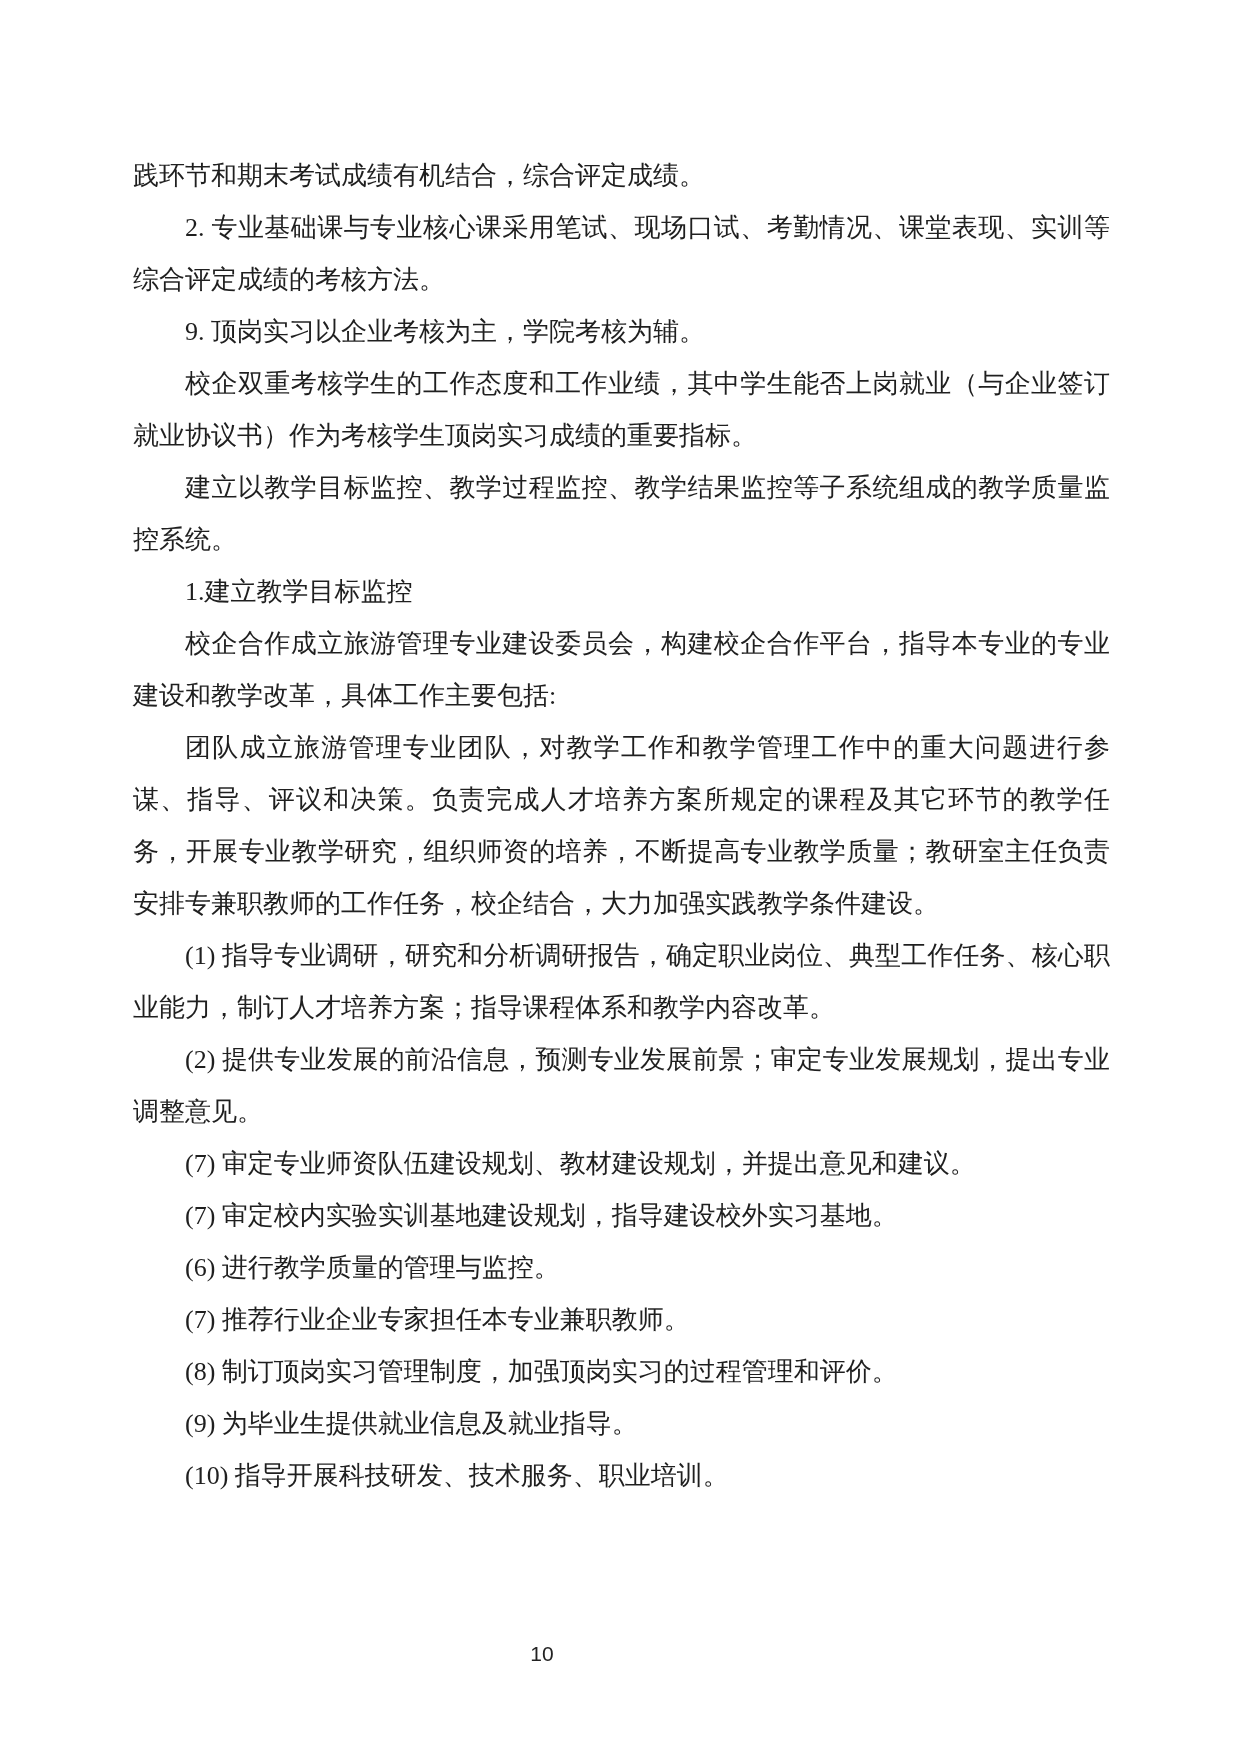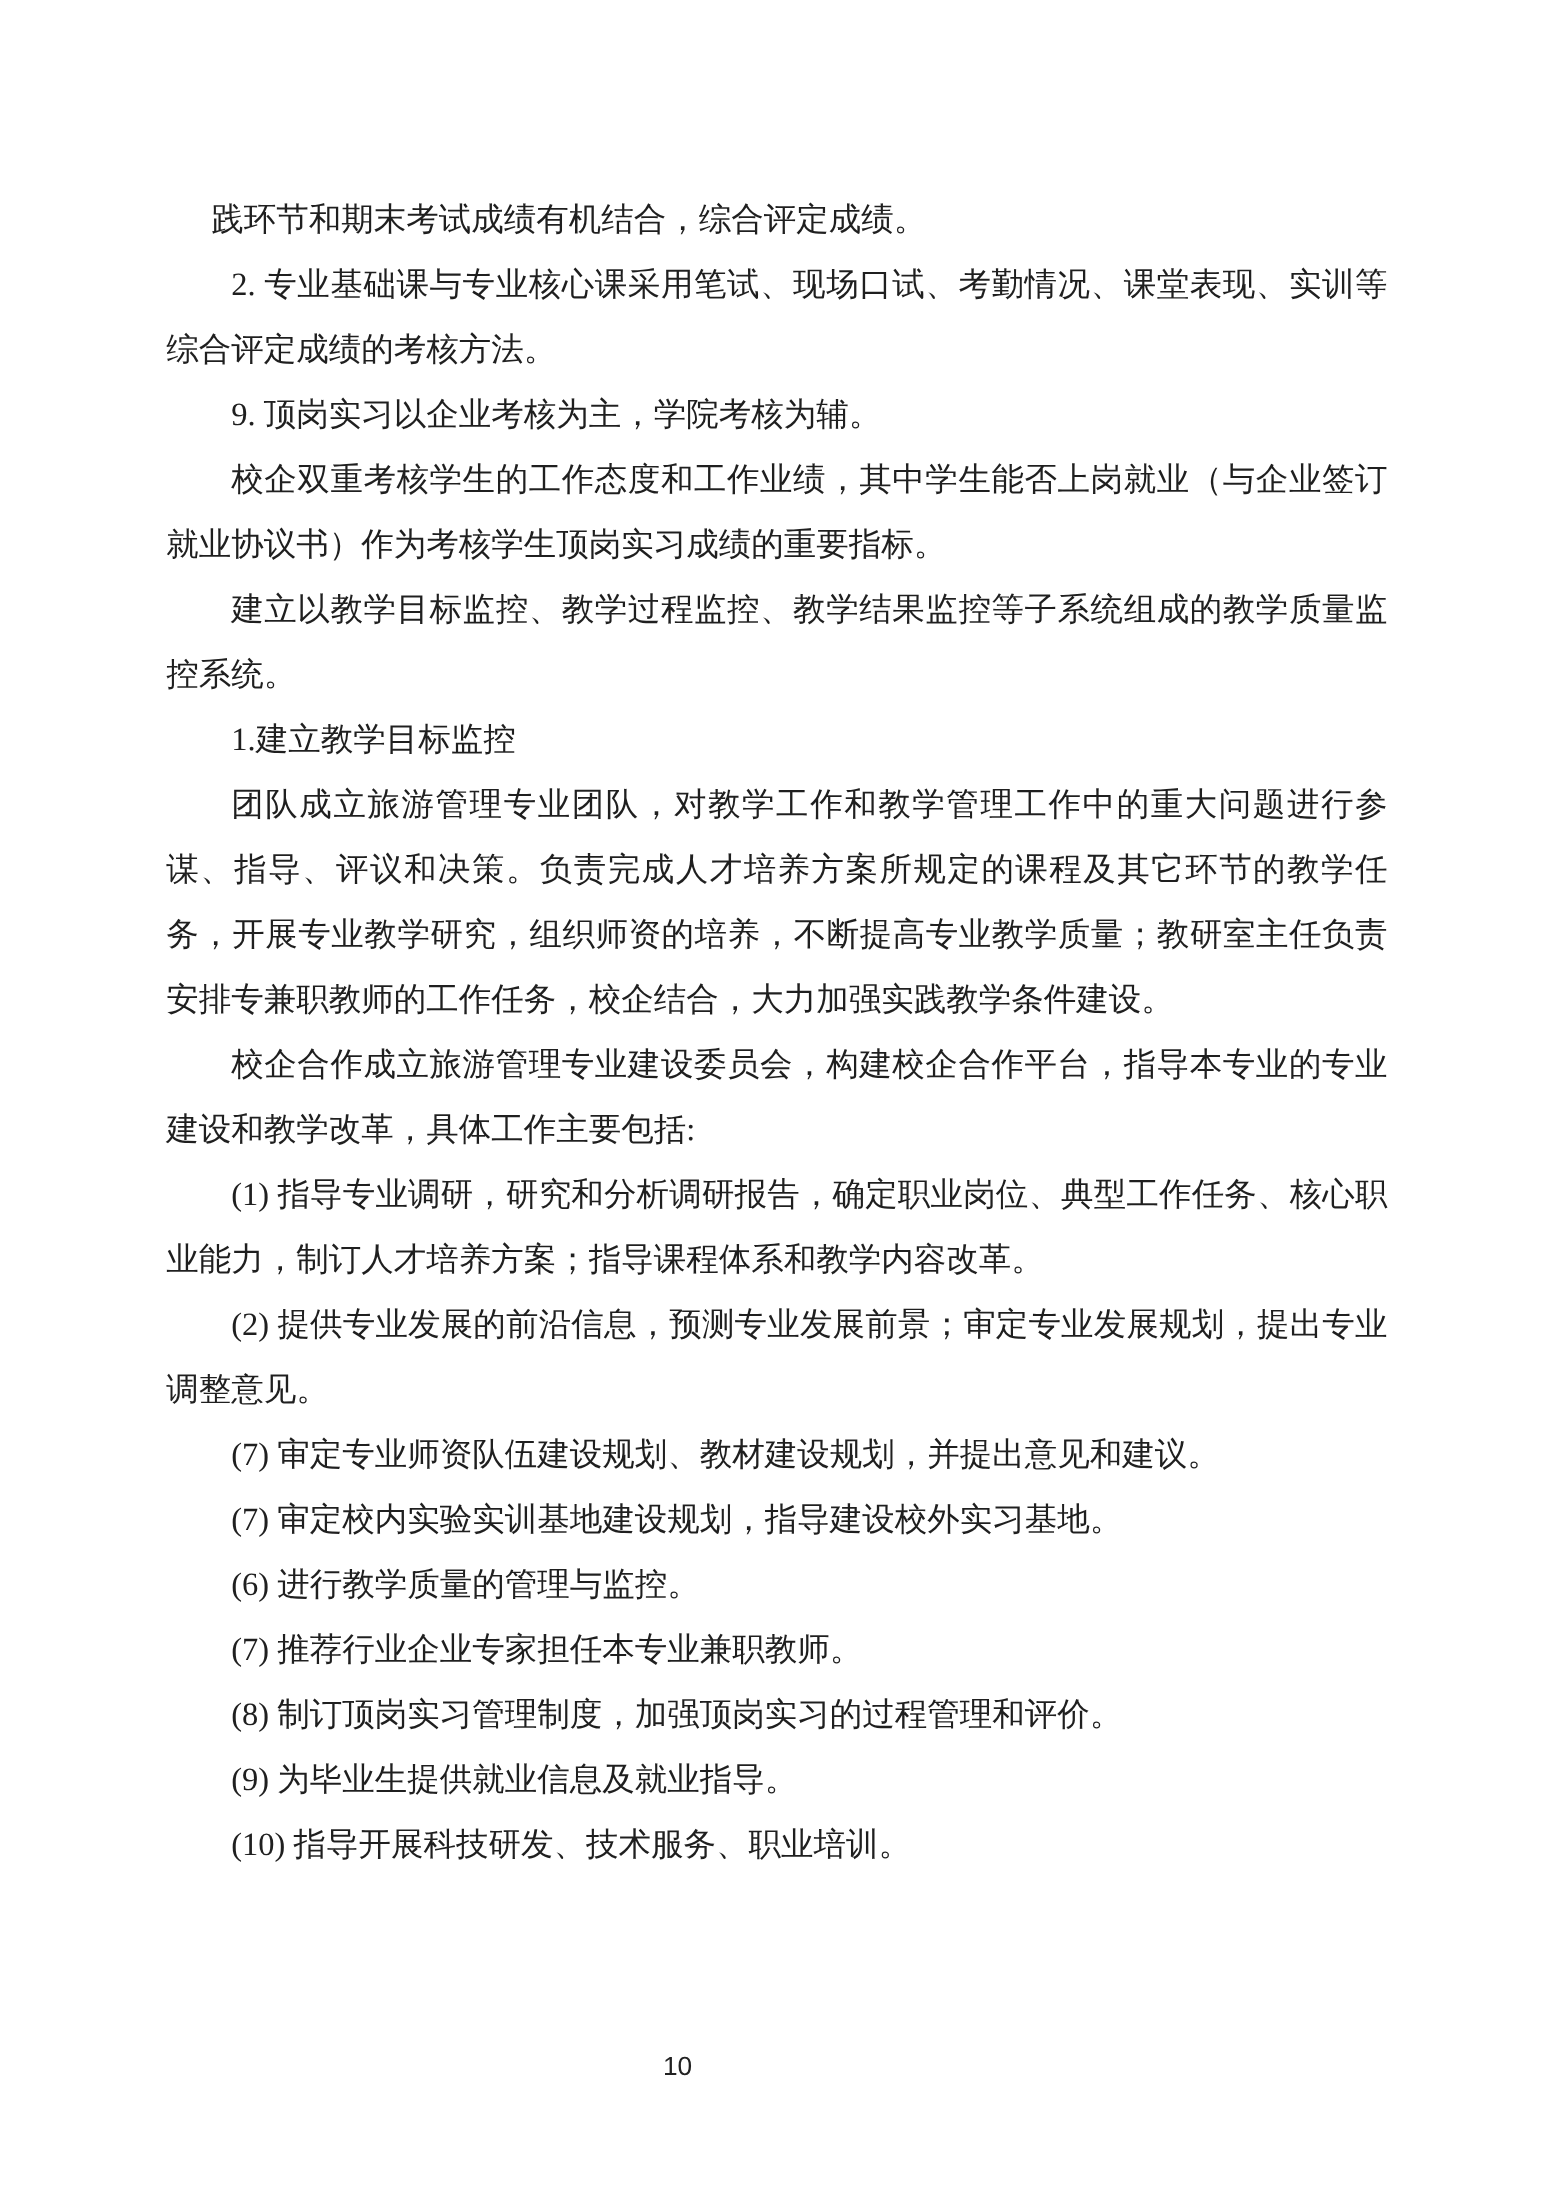--- a/index.html
+++ b/index.html
@@ -32,21 +32,20 @@
     text-align: justify;
     text-justify: inter-ideograph;
   }
   .doc p {
     margin: 0;
     padding: 0;
     text-indent: 2em;
   }
   .doc p.no-indent {
     text-indent: 0;
-    margin-left: 36px;
   }
   .doc p.heading {
     font-weight: bold;
     margin-top: 15px;
     letter-spacing: 1px;
   }
   .footer {
     position: absolute;
     left: 0;
     top: 1642px;
@@ -61,22 +60,22 @@
 <body>
 
 <div class="page">
   <div class="doc">
       <p class="no-indent">践环节和期末考试成绩有机结合，综合评定成绩。</p>
       <p>2. 专业基础课与专业核心课采用笔试、现场口试、考勤情况、课堂表现、实训等综合评定成绩的考核方法。</p>
       <p>9. 顶岗实习以企业考核为主，学院考核为辅。</p>
       <p>校企双重考核学生的工作态度和工作业绩，其中学生能否上岗就业（与企业签订就业协议书）作为考核学生顶岗实习成绩的重要指标。</p>
       <p>建立以教学目标监控、教学过程监控、教学结果监控等子系统组成的教学质量监控系统。</p>
       <p>1.建立教学目标监控</p>
+      <p>校企合作成立旅游管理专业建设委员会，构建校企合作平台，指导本专业的专业建设和教学改革，具体工作主要包括:</p>
       <p>团队成立旅游管理专业团队，对教学工作和教学管理工作中的重大问题进行参谋、指导、评议和决策。负责完成人才培养方案所规定的课程及其它环节的教学任务，开展专业教学研究，组织师资的培养，不断提高专业教学质量；教研室主任负责安排专兼职教师的工作任务，校企结合，大力加强实践教学条件建设。</p>
-      <p>校企合作成立旅游管理专业建设委员会，构建校企合作平台，指导本专业的专业建设和教学改革，具体工作主要包括:</p>
       <p>(1) 指导专业调研，研究和分析调研报告，确定职业岗位、典型工作任务、核心职业能力，制订人才培养方案；指导课程体系和教学内容改革。</p>
       <p>(2) 提供专业发展的前沿信息，预测专业发展前景；审定专业发展规划，提出专业调整意见。</p>
       <p>(7) 审定专业师资队伍建设规划、教材建设规划，并提出意见和建议。</p>
       <p>(7) 审定校内实验实训基地建设规划，指导建设校外实习基地。</p>
       <p>(6) 进行教学质量的管理与监控。</p>
       <p>(7) 推荐行业企业专家担任本专业兼职教师。</p>
       <p>(8) 制订顶岗实习管理制度，加强顶岗实习的过程管理和评价。</p>
       <p>(9) 为毕业生提供就业信息及就业指导。</p>
       <p>(10) 指导开展科技研发、技术服务、职业培训。</p>
     </div>

